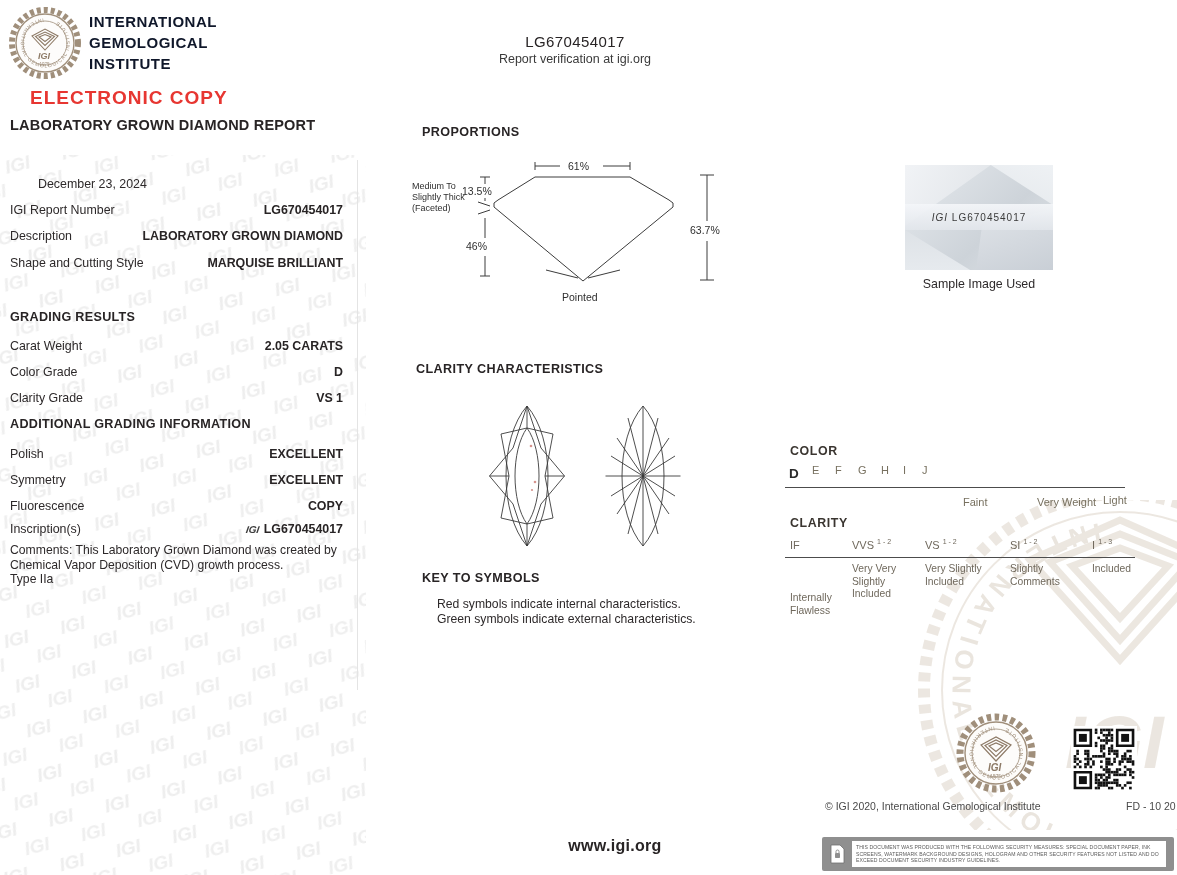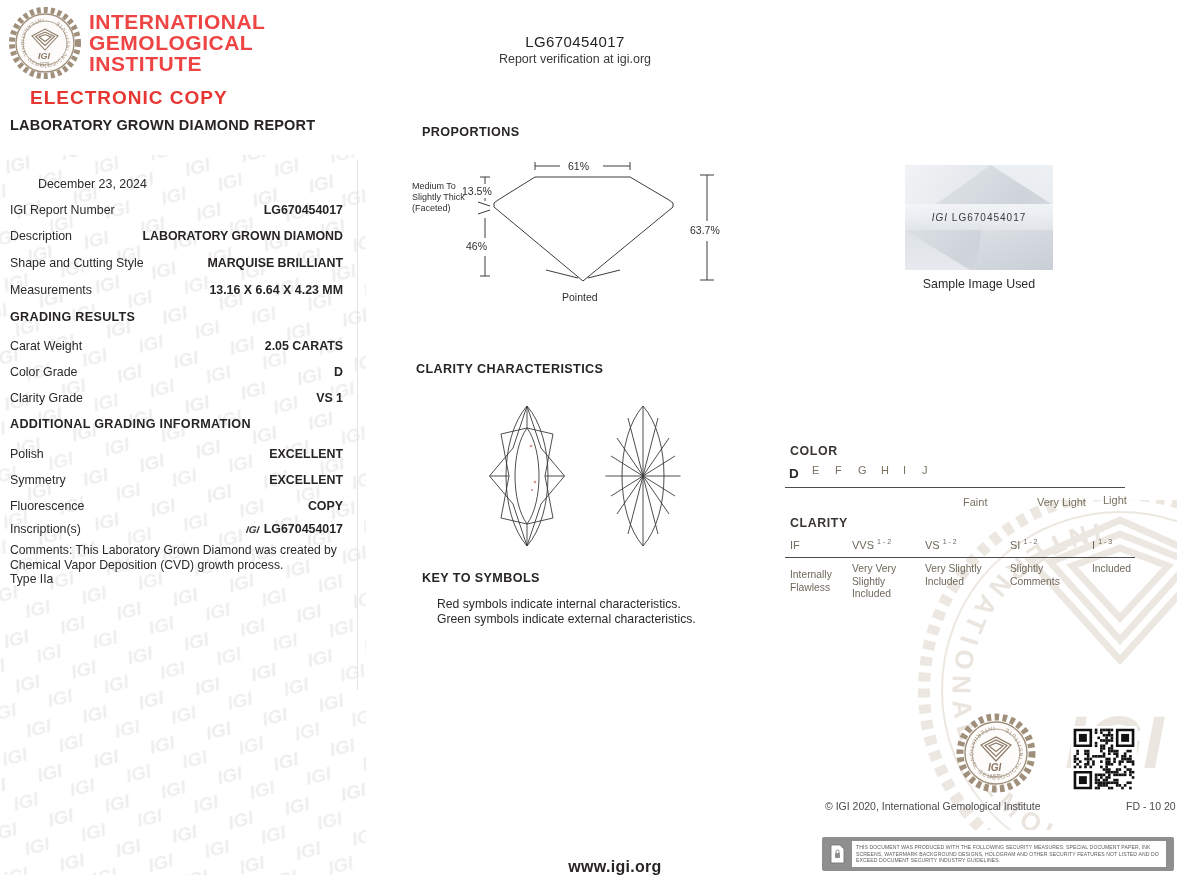--- a/index.html
+++ b/index.html
@@ -1,20 +1,20 @@
 <!DOCTYPE html>
 <html><head>
 <meta charset="utf-8">
 <style>
   html,body{margin:0;padding:0;background:#ffffff;}
   #page{position:relative;width:1177px;height:875px;background:#ffffff;overflow:hidden;
         font-family:"Liberation Sans",sans-serif;color:#282425;}
   .abs{position:absolute;}
   
-  .org-title{font-size:21px;font-weight:bold;line-height:21px;letter-spacing:.5px;color:#ef4444;}
+  .org-title{font-size:15px;font-weight:bold;line-height:21px;letter-spacing:.5px;color:#0f172a;}
   .electronic{font-size:19px;font-weight:bold;letter-spacing:1px;color:#e73631;}
   .report-title{font-size:14.5px;font-weight:bold;letter-spacing:.2px;}
   .rep-num{font-size:15px;letter-spacing:.4px;text-align:center;width:300px;}
   .rep-verify{font-size:12.5px;text-align:center;width:300px;color:#3a3a3a;}
   
   .row{display:flex;justify-content:space-between;width:333px;font-size:12.4px;}
   .row .lab{font-weight:normal;color:#2d292a;}
   .row .val{font-weight:bold;text-align:right;}
   .sec-head{font-size:12.6px;font-weight:bold;letter-spacing:.3px;}
   .comments{width:335px;font-size:12.2px;line-height:14.5px;color:#2d292a;}
@@ -120,24 +120,20 @@
     <span class="val">LG670454017</span>
   </div>
   <div class="abs row" style="left:10px;top:229px;">
     <span class="lab">Description</span>
     <span class="val">LABORATORY GROWN DIAMOND</span>
   </div>
   <div class="abs row" style="left:10px;top:256px;">
     <span class="lab">Shape and Cutting Style</span>
     <span class="val">MARQUISE BRILLIANT</span>
   </div>
-  <div class="abs row" style="left:10px;top:283px;">
-    <span class="lab">Measurements</span>
-    <span class="val">13.16 X 6.64 X 4.23 MM</span>
-  </div>
 
   <div class="abs sec-head" style="left:10px;top:310px;">GRADING RESULTS</div>
 
   <div class="abs row" style="left:10px;top:339px;">
     <span class="lab">Carat Weight</span>
     <span class="val">2.05 CARATS</span>
   </div>
   <div class="abs row" style="left:10px;top:365px;">
     <span class="lab">Color Grade</span>
     <span class="val">D</span>
@@ -245,32 +241,32 @@
 
   <div class="abs scale-head" style="left:790px;top:444px;">COLOR</div>
   <span class="abs color-letter selected" style="left:789px;top:466px;">D</span>
   <span class="abs color-letter" style="left:812px;top:464px;">E</span>
   <span class="abs color-letter" style="left:835px;top:464px;">F</span>
   <span class="abs color-letter" style="left:858px;top:464px;">G</span>
   <span class="abs color-letter" style="left:881px;top:464px;">H</span>
   <span class="abs color-letter" style="left:903px;top:464px;">I</span>
   <span class="abs color-letter" style="left:922px;top:464px;">J</span>
   <span class="abs color-word" style="left:963px;top:464px;">Faint</span>
-  <span class="abs color-word" style="left:1037px;top:464px;">Very Light</span>
+  <span class="abs color-word" style="left:1037px;top:464px;">Very Weight</span>
   <span class="abs color-word" style="left:1103px;top:462px;">Light</span>
   <div class="abs scale-line" style="left:785px;top:487px;width:340px;"></div>
 
   <div class="abs scale-head" style="left:790px;top:516px;">CLARITY</div>
   <span class="abs cl-code" style="left:790px;top:538px;"><span>IF</span><sup></sup></span>
   <span class="abs cl-code" style="left:852px;top:538px;"><span>VVS</span> <sup>1 - 2</sup></span>
   <span class="abs cl-code" style="left:925px;top:538px;"><span>VS</span> <sup>1 - 2</sup></span>
   <span class="abs cl-code" style="left:1010px;top:538px;"><span>SI</span> <sup>1 - 2</sup></span>
   <span class="abs cl-code" style="left:1092px;top:538px;"><span>I</span> <sup>1 - 3</sup></span>
   <div class="abs scale-line" style="left:785px;top:557px;width:350px;"></div>
-  <div class="abs cl-desc" style="left:790px;top:569px;width:58px;">Internally Flawless</div>
+  <div class="abs cl-desc" style="left:790px;top:592px;width:58px;">Internally Flawless</div>
   <div class="abs cl-desc" style="left:852px;top:563px;width:70px;">Very Very Slightly Included</div>
   <div class="abs cl-desc" style="left:925px;top:563px;width:80px;">Very Slightly Included</div>
   <div class="abs cl-desc" style="left:1010px;top:563px;width:50px;">Slightly Comments</div>
   <div class="abs cl-desc" style="left:1092px;top:563px;width:60px;">Included</div>
 
   <svg class="abs" style="left:948px;top:712px;" width="96" height="82" viewBox="0 0 96 82">
     <circle cx="48" cy="41" r="36" fill="none" stroke="#a08f7b" stroke-width="7" stroke-dasharray="4.5 3.5"></circle>
     <circle cx="48" cy="41" r="31" fill="#fdfcfa" stroke="#a08f7b" stroke-width="1.4"></circle>
     <circle cx="48" cy="41" r="24" fill="none" stroke="#a08f7b" stroke-width="0.8"></circle>
     <path id="fsealArc" d="M 48 14.5 A 26.5 26.5 0 1 0 48.5 14.5" fill="none"></path>
@@ -458,21 +454,21 @@
           <rect x="15" y="23" width="1" height="1"></rect>
           <rect x="19" y="23" width="1" height="1"></rect>
           <rect x="22" y="23" width="1" height="1"></rect>
         </g>
     </g>
   </svg>
 
   <div class="abs copyright" style="left:825px;top:800px;">© IGI 2020, International Gemological Institute</div>
   <div class="abs formcode" style="left:1126px;top:800px;">FD - 10 20</div>
 
-  <div class="abs website" style="left:515px;top:858px;">www.igi.org</div>
+  <div class="abs website" style="left:515px;top:837px;">www.igi.org</div>
 
   <div class="abs sec-strip" style="left:822px;top:837px;">
     <div class="icon-cell">
       <svg width="15" height="20" viewBox="0 0 15 20">
         <path d="M1 1 h9 l4 4 v14 h-13 z" fill="#ffffff" stroke="#6f6f6f" stroke-width="0.8"></path>
         <rect x="5" y="9" width="5" height="5" rx="0.8" fill="#8f8f8f"></rect>
         <path d="M6 9 v-1.5 a1.5 1.5 0 0 1 3 0 v1.5" fill="none" stroke="#8f8f8f" stroke-width="1"></path>
       </svg>
     </div>
     <div class="txt-box">

